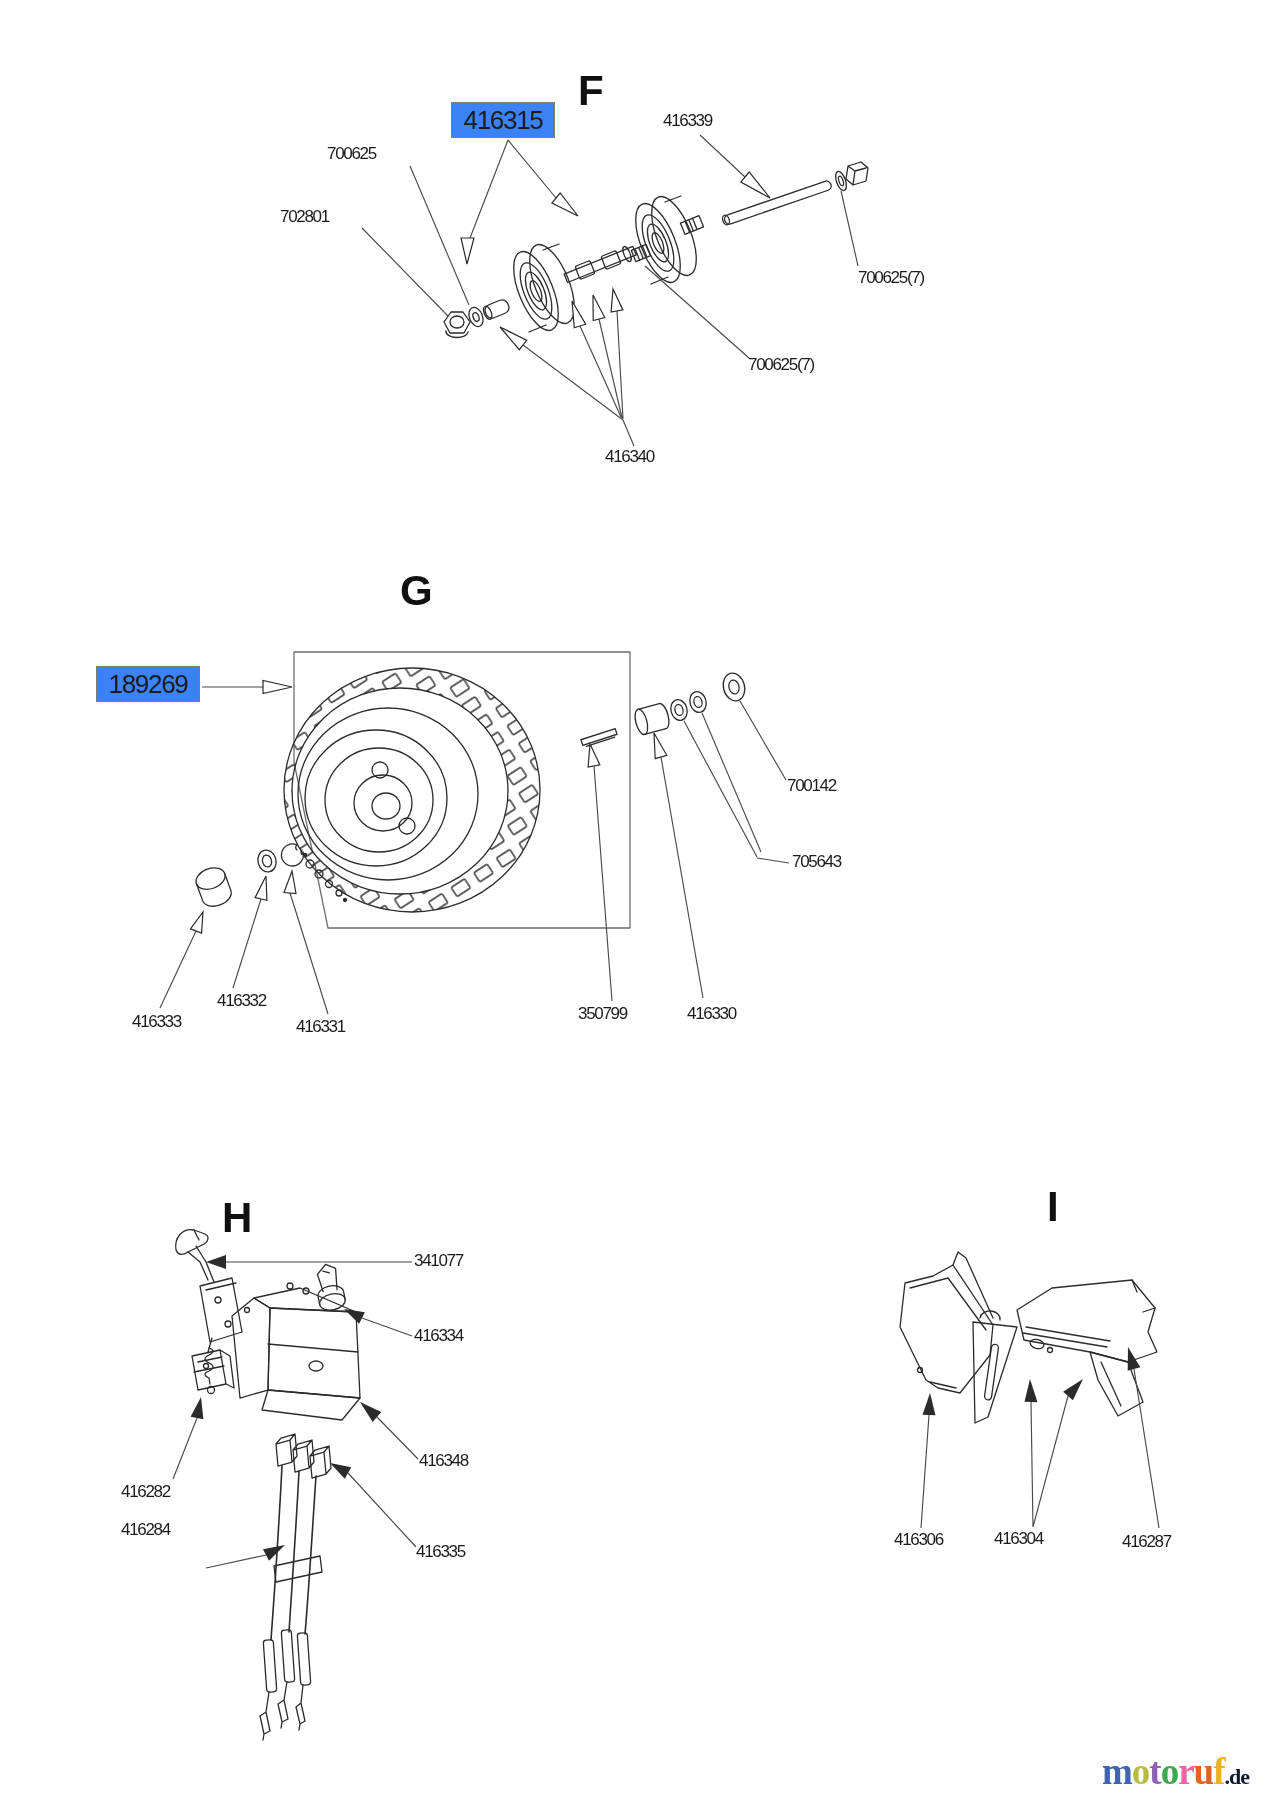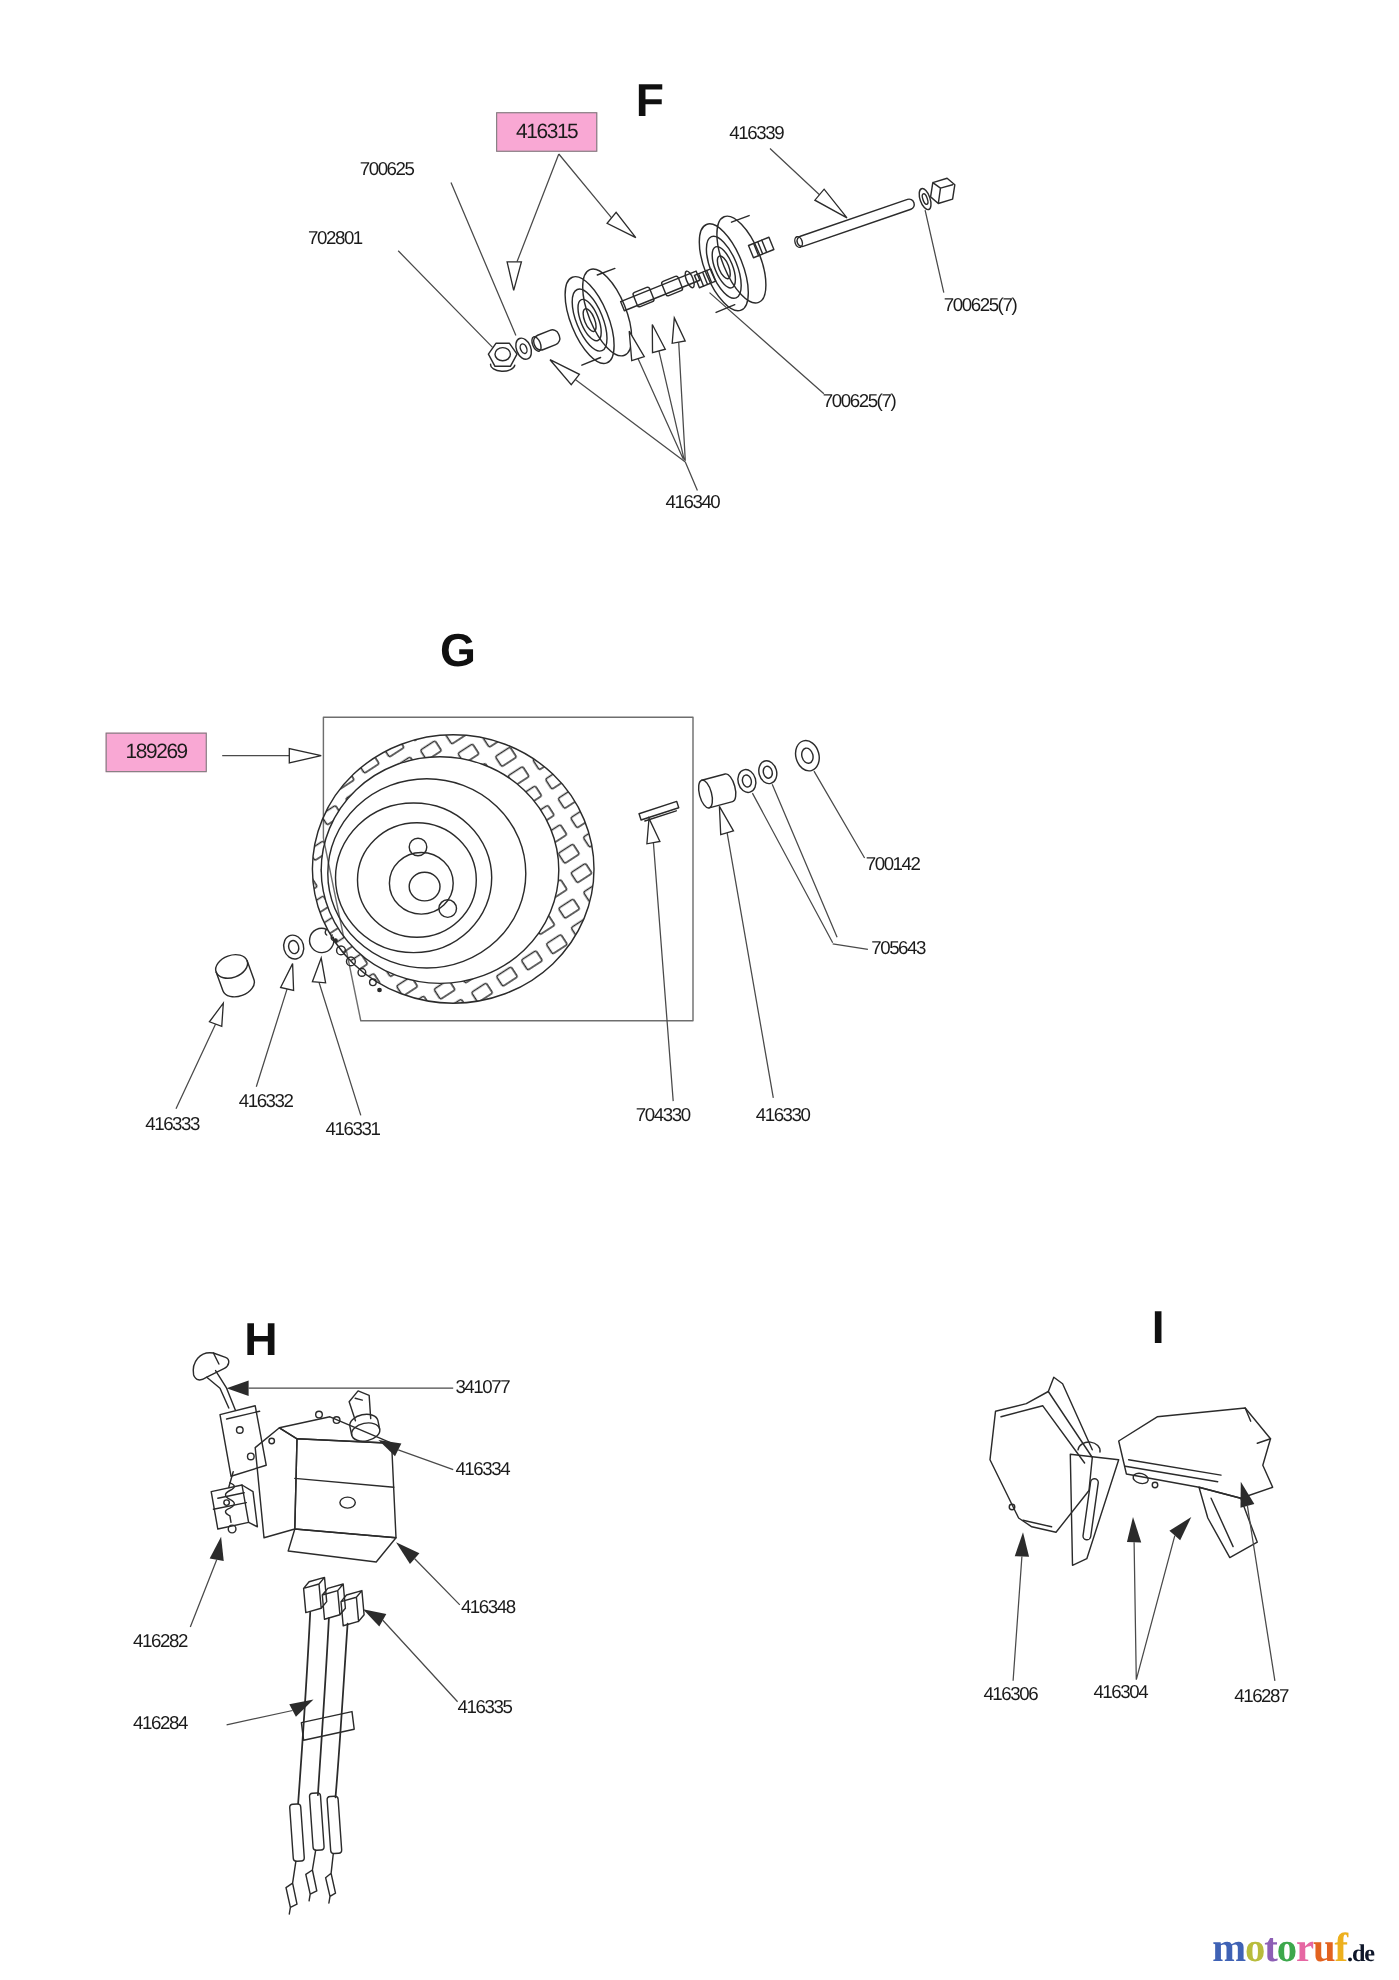--- a/index.html
+++ b/index.html
@@ -6,23 +6,23 @@
   #canvas{position:relative;width:1272px;height:1800px;background:#ffffff;overflow:hidden;
           font-family:"Liberation Sans",sans-serif;}
   #art{position:absolute;left:0;top:0;}
   .art{stroke:#2b2b2b;fill:none;stroke-width:1.3;stroke-linejoin:round;stroke-linecap:round;}
   .ld{stroke:#4a4a4a;stroke-width:1.15;fill:none;}
   .ha{fill:#ffffff;stroke:#2b2b2b;stroke-width:1.2;}
   .sa{fill:#2b2b2b;stroke:none;}
   .panel{stroke:#6e6e6e;stroke-width:1.3;fill:none;}
   .lbl{position:absolute;font-size:17px;letter-spacing:-1.3px;color:#1b1b1b;white-space:nowrap;line-height:1;}
   .sec{position:absolute;font-size:42px;font-weight:700;color:#101010;line-height:1;letter-spacing:-1px;}
-  .boxlbl{position:absolute;width:92px;height:36px;border:1.5px solid #7d7d7d;box-sizing:border-box;
-          background:#f9a8d4;display:flex;align-items:center;justify-content:center;
-          font-size:19px;letter-spacing:-1.3px;color:#1b1b1b;}
+  .boxlbl{position:absolute;width:104px;height:36px;border:1.5px solid #7d7d7d;box-sizing:border-box;
+          background:#3b82f6;display:flex;align-items:center;justify-content:center;
+          font-size:26px;letter-spacing:-1.3px;color:#1b1b1b;}
   .logo{position:absolute;left:1102px;top:1753px;font-family:"Liberation Serif",serif;
         font-weight:700;font-size:37px;letter-spacing:-1px;line-height:1;}
   .logo .de{font-size:22px;font-weight:700;}
 </style>
 </head>
 <body>
 
 <div id="canvas">
 
   <svg id="art" width="1272" height="1800" viewBox="0 0 1272 1800">
@@ -279,28 +279,28 @@
   <div class="lbl" style="left:663px;top:112px">416339</div>
   <div class="lbl" style="left:858px;top:269px">700625(7)</div>
   <div class="lbl" style="left:748px;top:356px">700625(7)</div>
   <div class="lbl" style="left:605px;top:448px">416340</div>
 
   <div class="lbl" style="left:787px;top:777px">700142</div>
   <div class="lbl" style="left:792px;top:853px">705643</div>
   <div class="lbl" style="left:132px;top:1013px">416333</div>
   <div class="lbl" style="left:217px;top:992px">416332</div>
   <div class="lbl" style="left:296px;top:1018px">416331</div>
-  <div class="lbl" style="left:578px;top:1005px">704330</div>
+  <div class="lbl" style="left:578px;top:1005px">350799</div>
   <div class="lbl" style="left:687px;top:1005px">416330</div>
 
   <div class="lbl" style="left:414px;top:1252px">341077</div>
   <div class="lbl" style="left:414px;top:1327px">416334</div>
   <div class="lbl" style="left:419px;top:1452px">416348</div>
   <div class="lbl" style="left:121px;top:1483px">416282</div>
-  <div class="lbl" style="left:121px;top:1558px">416284</div>
+  <div class="lbl" style="left:121px;top:1521px">416284</div>
   <div class="lbl" style="left:416px;top:1543px">416335</div>
 
   <div class="lbl" style="left:894px;top:1531px">416306</div>
   <div class="lbl" style="left:994px;top:1530px">416304</div>
   <div class="lbl" style="left:1122px;top:1533px">416287</div>
 
   <div class="logo">
     <span style="color: rgb(63, 98, 181);">m</span><span style="color: rgb(184, 188, 60);">o</span><span style="color: rgb(141, 95, 181);">t</span><span style="color: rgb(61, 168, 76);">o</span><span style="color: rgb(230, 103, 163);">r</span><span style="color: rgb(226, 98, 31);">u</span><span style="color: rgb(237, 176, 30);">f</span><span class="de" style="color: #0f172a;">.de</span>
   </div>
 

